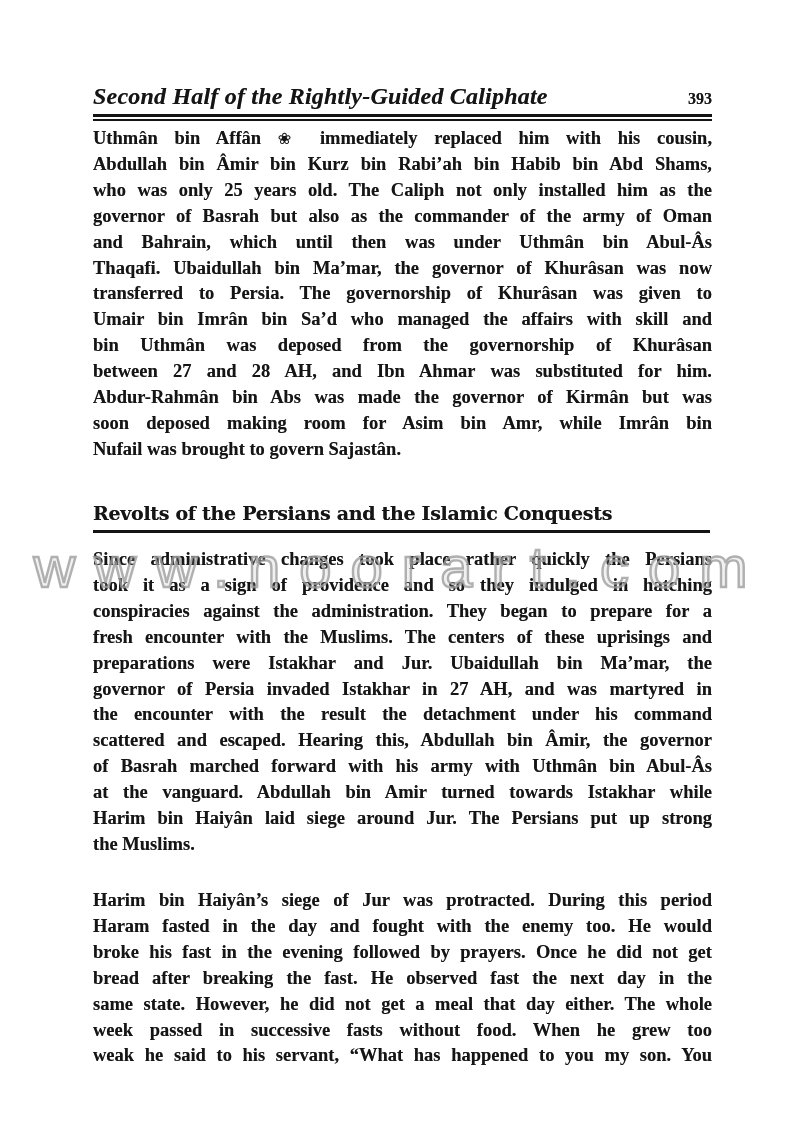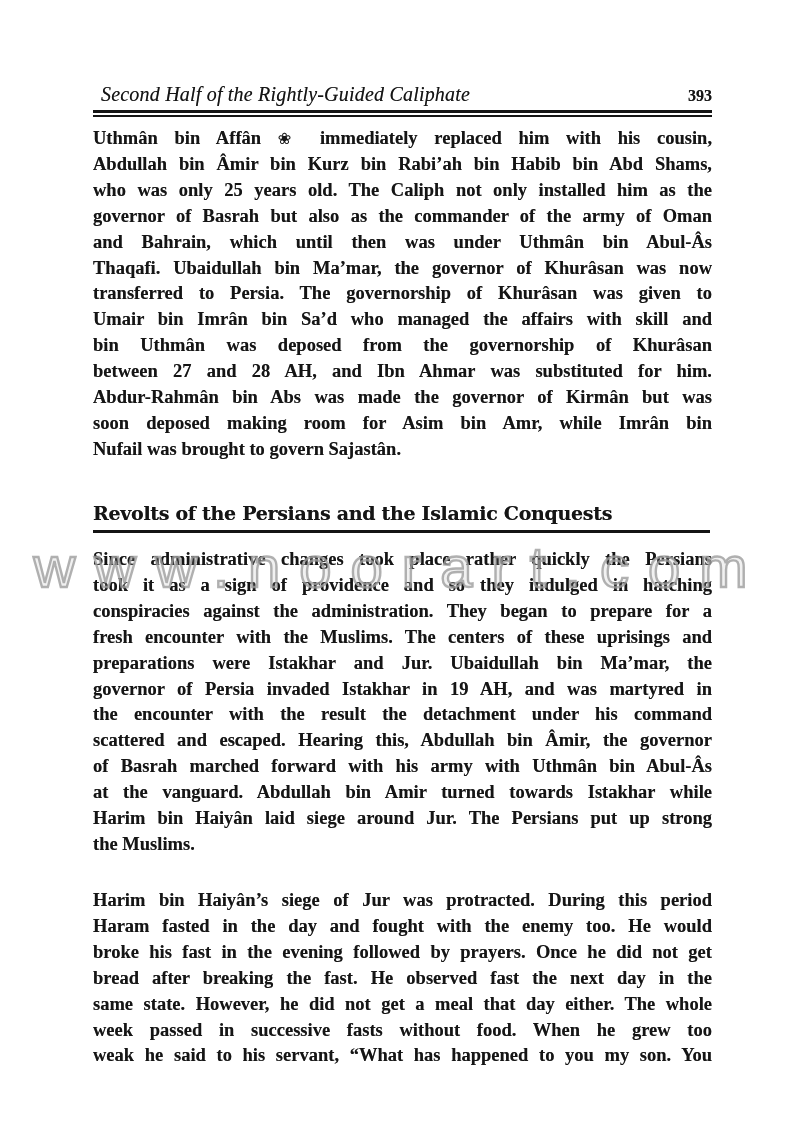--- a/index.html
+++ b/index.html
@@ -11,22 +11,22 @@
     background: #ffffff;
     overflow: hidden;
     font-family: "Liberation Serif", "DejaVu Serif", serif;
     color: #151515;
   }
 
   
   .header { position: absolute; left: 93px; width: 619px; top: 83px; }
   .header-row { display: flex; justify-content: space-between; align-items: baseline; }
   .header-title {
-    font-style: italic; font-weight: normal; font-size: 20px;
-    letter-spacing: 0.2px; text-shadow: 0 0 0.6px rgba(20,20,20,0.55); margin-left: 8px;
+    font-style: italic; font-weight: bold; font-size: 24px;
+    letter-spacing: 0.2px; text-shadow: 0 0 0.6px rgba(20,20,20,0.55);
   }
   .page-number { font-weight: bold; font-size: 16px; text-shadow: 0 0 0.6px rgba(20,20,20,0.55); }
   .header-rule {
     margin-top: 4px; height: 2px;
     border-top: 3px solid #141414; border-bottom: 2px solid #141414;
   }
 
   
   .para {
     position: absolute; left: 93px; width: 619px;
@@ -97,21 +97,21 @@
     <span>Revolts of the Persians and the Islamic Conquests</span>
     <div class="heading-rule"></div>
   </div>
 
   <div class="para p2">
     <div class="line">Since administrative changes took place rather quickly the Persians</div>
     <div class="line">took it as a sign of providence and so they indulged in hatching</div>
     <div class="line">conspiracies against the administration. They began to prepare for a</div>
     <div class="line">fresh encounter with the Muslims. The centers of these uprisings and</div>
     <div class="line">preparations were Istakhar and Jur. Ubaidullah bin Ma’mar, the</div>
-    <div class="line">governor of Persia invaded Istakhar in 19 AH, and was martyred in</div>
+    <div class="line">governor of Persia invaded Istakhar in 27 AH, and was martyred in</div>
     <div class="line">the encounter with the result the detachment under his command</div>
     <div class="line">scattered and escaped. Hearing this, Abdullah bin Âmir, the governor</div>
     <div class="line">of Basrah marched forward with his army with Uthmân bin Abul-Âs</div>
     <div class="line">at the vanguard. Abdullah bin Amir turned towards Istakhar while</div>
     <div class="line">Harim bin Haiyân laid siege around Jur. The Persians put up strong</div>
     <div class="line last">the Muslims.</div>
   </div>
 
   <div class="para p3">
     <div class="line">Harim bin Haiyân’s siege of Jur was protracted. During this period</div>

